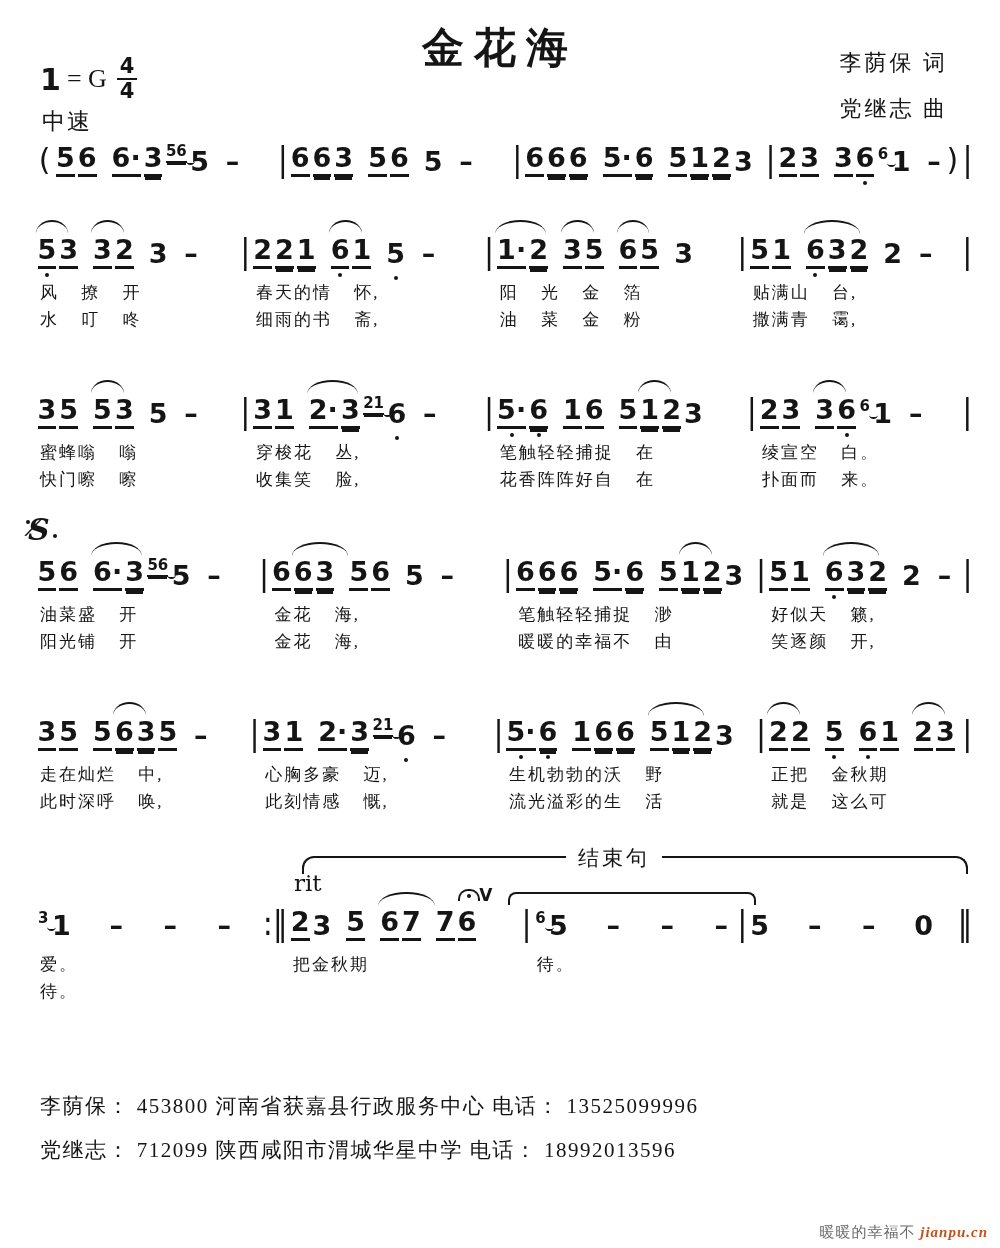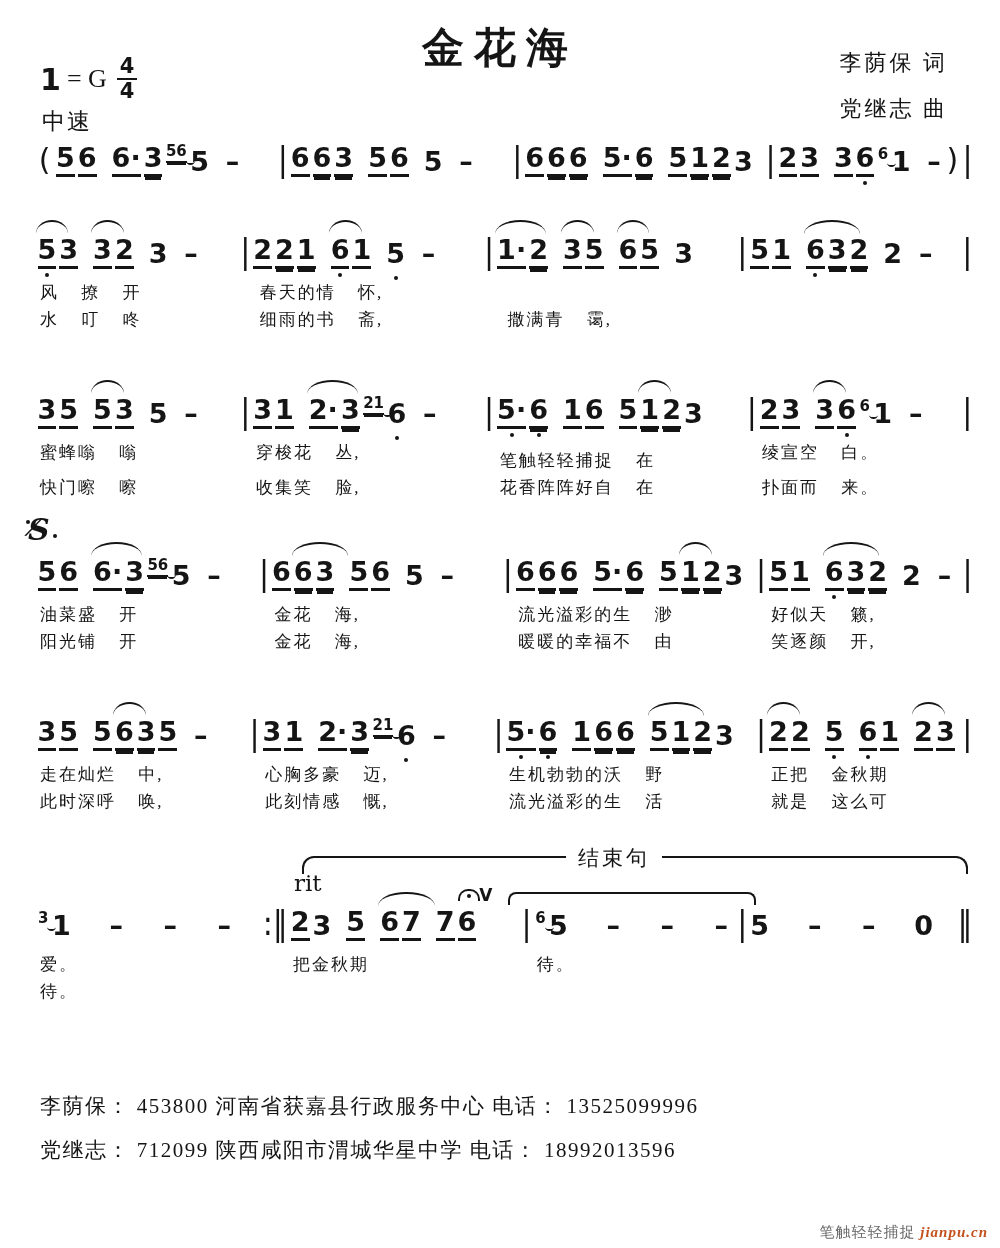--- a/index.html
+++ b/index.html
@@ -199,24 +199,27 @@
         <span style="display: inline-block; width: 12px;"></span>
         <span class="tok">2</span>
         <span style="display: inline-block; width: 12px;"></span>
         <span class="tok dash">–</span>
         <span class="tok bar">|</span>
       </div>
     </div>
     <div class="lyr-row">
       <div class="lyr-cell" style="width: 23%;">风 撩 开</div>
       <div class="lyr-cell" style="width: 26%;">春天的情 怀,</div>
+      <div class="lyr-cell" style="width: 27%;">阳 光 金 箔</div>
+      <div class="lyr-cell" style="width: 24%;">贴满山 台,</div>
     </div>
     <div class="lyr-row">
       <div class="lyr-cell" style="width: 23%;">水 叮 咚</div>
       <div class="lyr-cell" style="width: 26%;">细雨的书 斋,</div>
+      <div class="lyr-cell" style="width: 27%;">油 菜 金 粉</div>
       <div class="lyr-cell" style="width: 24%;">撒满青 霭,</div>
     </div>
   </div>
 <div class="system" id="sys2" style="top:394px">
     <div class="notes-row">
       <div class="measure" style="width: 23%;">
         <span class="tok u1">3</span>
         <span class="tok u1">5</span>
         <span style="display: inline-block; width: 12px;"></span>
         <span class="tok u1 a1">5</span>
@@ -261,21 +264,21 @@
         <span class="tok g">6<i class="gtie"></i></span>
         <span class="tok">1</span>
         <span style="display: inline-block; width: 12px;"></span>
         <span class="tok dash">–</span>
         <span class="tok bar">|</span>
       </div>
     </div>
     <div class="lyr-row">
       <div class="lyr-cell" style="width: 23%;">蜜蜂嗡 嗡</div>
       <div class="lyr-cell" style="width: 26%;">穿梭花 丛,</div>
-      <div class="lyr-cell" style="width: 28%; margin-top: 8px;">笔触轻轻捕捉 在</div>
+      <div class="lyr-cell" style="width: 28%;">笔触轻轻捕捉 在</div>
       <div class="lyr-cell" style="width: 23%;">绫宣空 白。</div>
     </div>
     <div class="lyr-row">
       <div class="lyr-cell" style="width: 23%;">快门嚓 嚓</div>
       <div class="lyr-cell" style="width: 26%;">收集笑 脸,</div>
       <div class="lyr-cell" style="width: 28%;">花香阵阵好自 在</div>
       <div class="lyr-cell" style="width: 23%;">扑面而 来。</div>
     </div>
   </div>
 
@@ -336,21 +339,21 @@
         <span style="display: inline-block; width: 12px;"></span>
         <span class="tok">2</span>
         <span style="display: inline-block; width: 12px;"></span>
         <span class="tok dash">–</span>
         <span class="tok bar">|</span>
       </div>
     </div>
     <div class="lyr-row">
       <div class="lyr-cell" style="width: 25%;">油菜盛 开</div>
       <div class="lyr-cell" style="width: 26%;">金花 海,</div>
-      <div class="lyr-cell" style="width: 27%;">流光溢彩的生 渺</div>
+      <div class="lyr-cell" style="width: 27%;">笔触轻轻捕捉 渺</div>
       <div class="lyr-cell" style="width: 22%;">好似天 籁,</div>
     </div>
     <div class="lyr-row">
       <div class="lyr-cell" style="width: 25%;">阳光铺 开</div>
       <div class="lyr-cell" style="width: 26%;">金花 海,</div>
       <div class="lyr-cell" style="width: 27%;">暖暖的幸福不 由</div>
       <div class="lyr-cell" style="width: 22%;">笑逐颜 开,</div>
     </div>
   </div>
 <div class="system" id="sys4" style="top:716px">
@@ -486,14 +489,14 @@
       <div class="lyr-cell" style="width: 26%;"></div>
       <div class="lyr-cell" style="width: 23%;"></div>
       <div class="lyr-cell" style="width: 24%;"></div>
     </div>
   </div>
 
 <div class="abs footer-line f1">李荫保： 453800  河南省获嘉县行政服务中心   电话： 13525099996</div>
 <div class="abs footer-line f2">党继志： 712099  陕西咸阳市渭城华星中学   电话： 18992013596</div>
 
 <div class="abs watermark">
-  <span>笔触轻轻捕捉 </span><span class="domain" id="wm-domain" style="color: rgb(196, 81, 29);">jianpu.cn</span>
+  <span>暖暖的幸福不 </span><span class="domain" id="wm-domain" style="color: rgb(196, 81, 29);">jianpu.cn</span>
 </div>
 
 </body></html>

